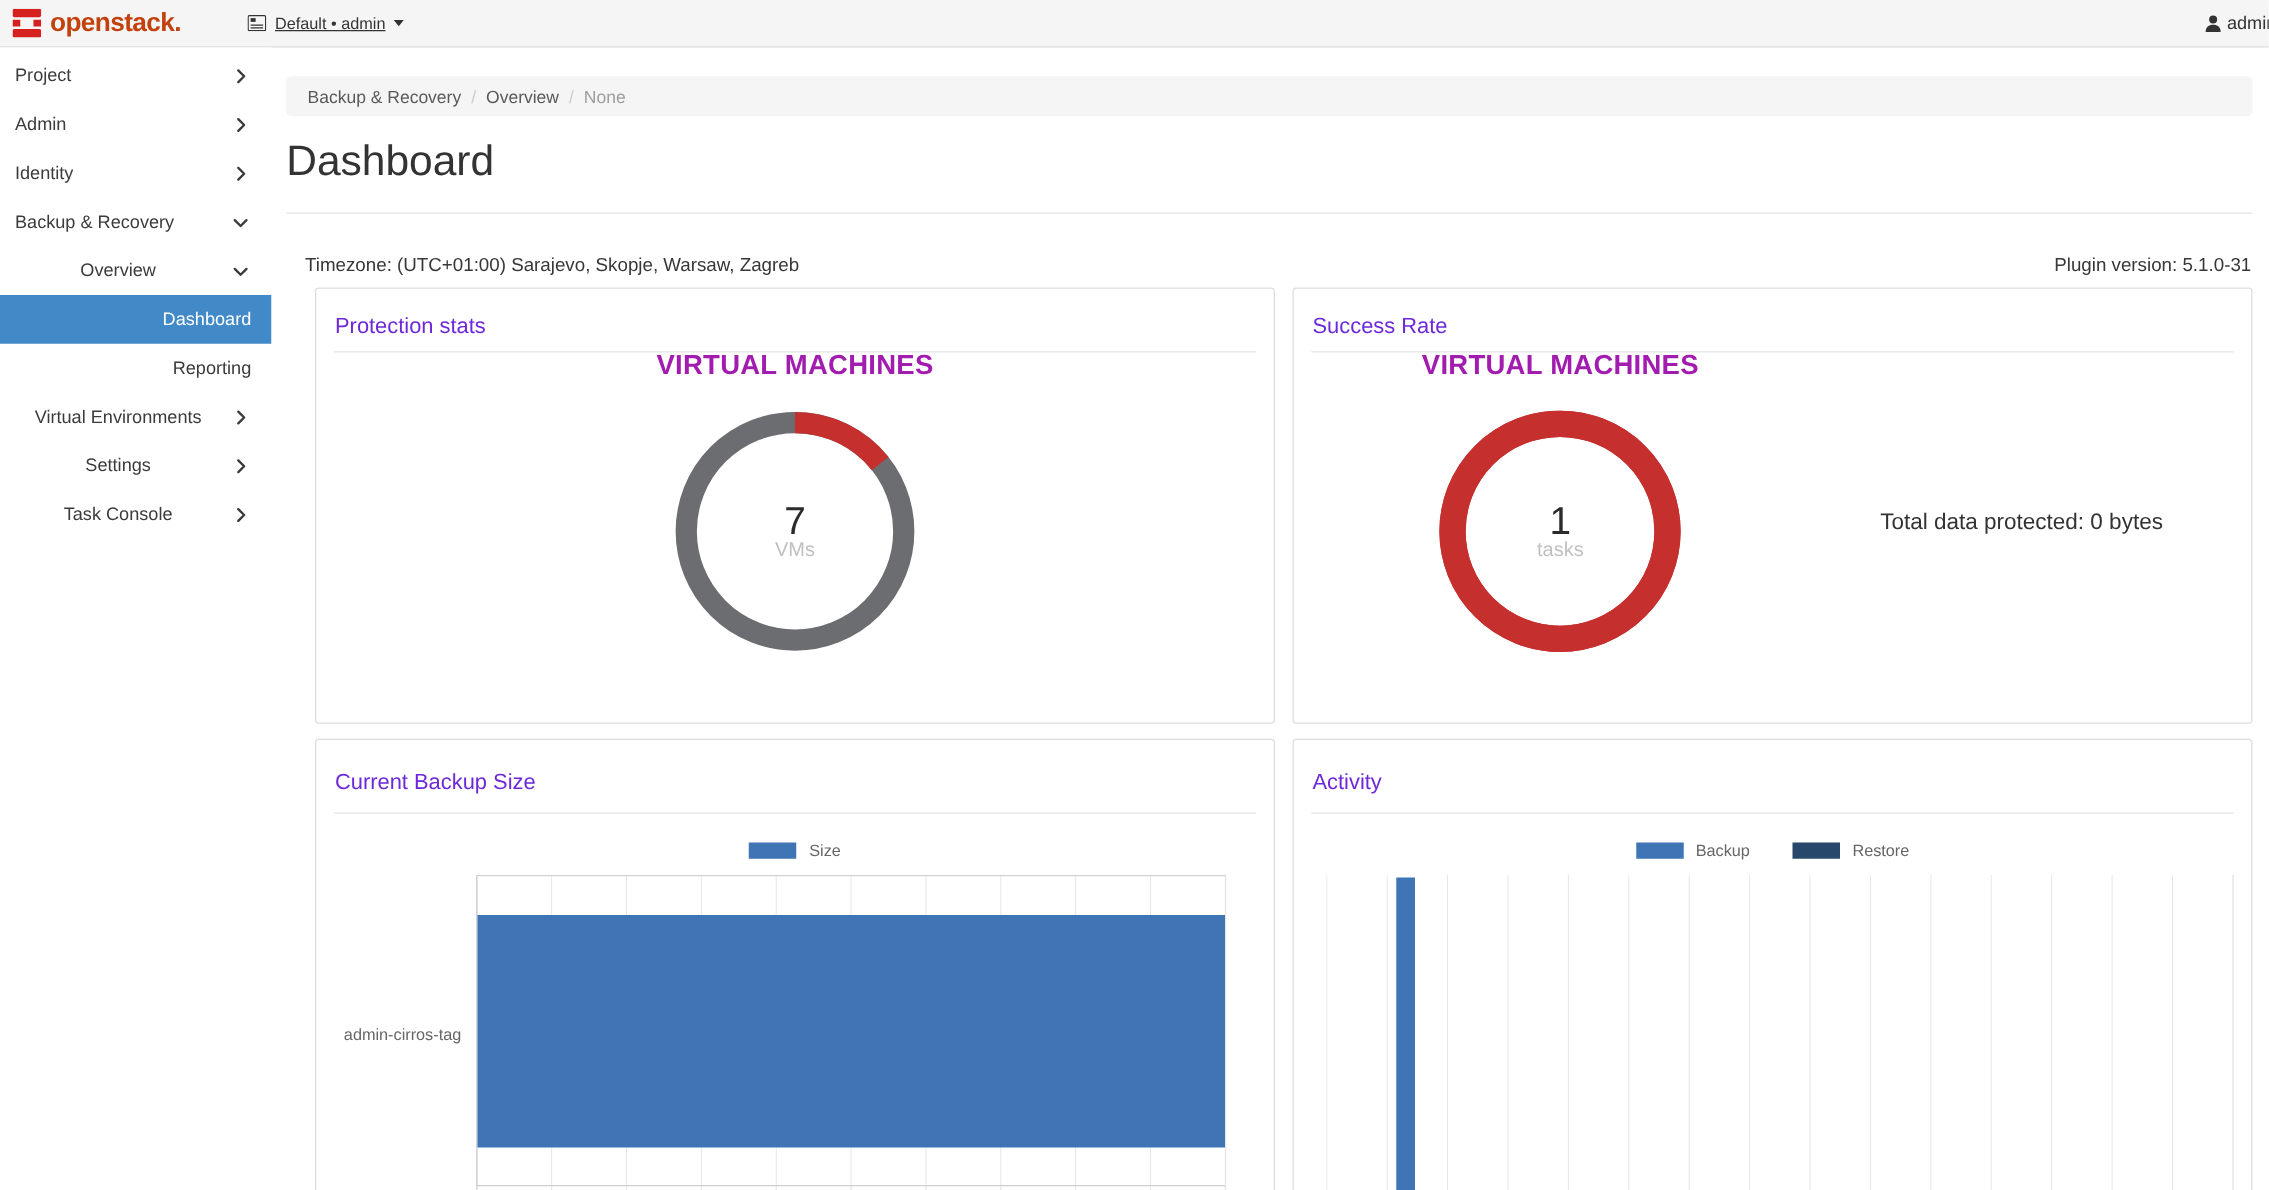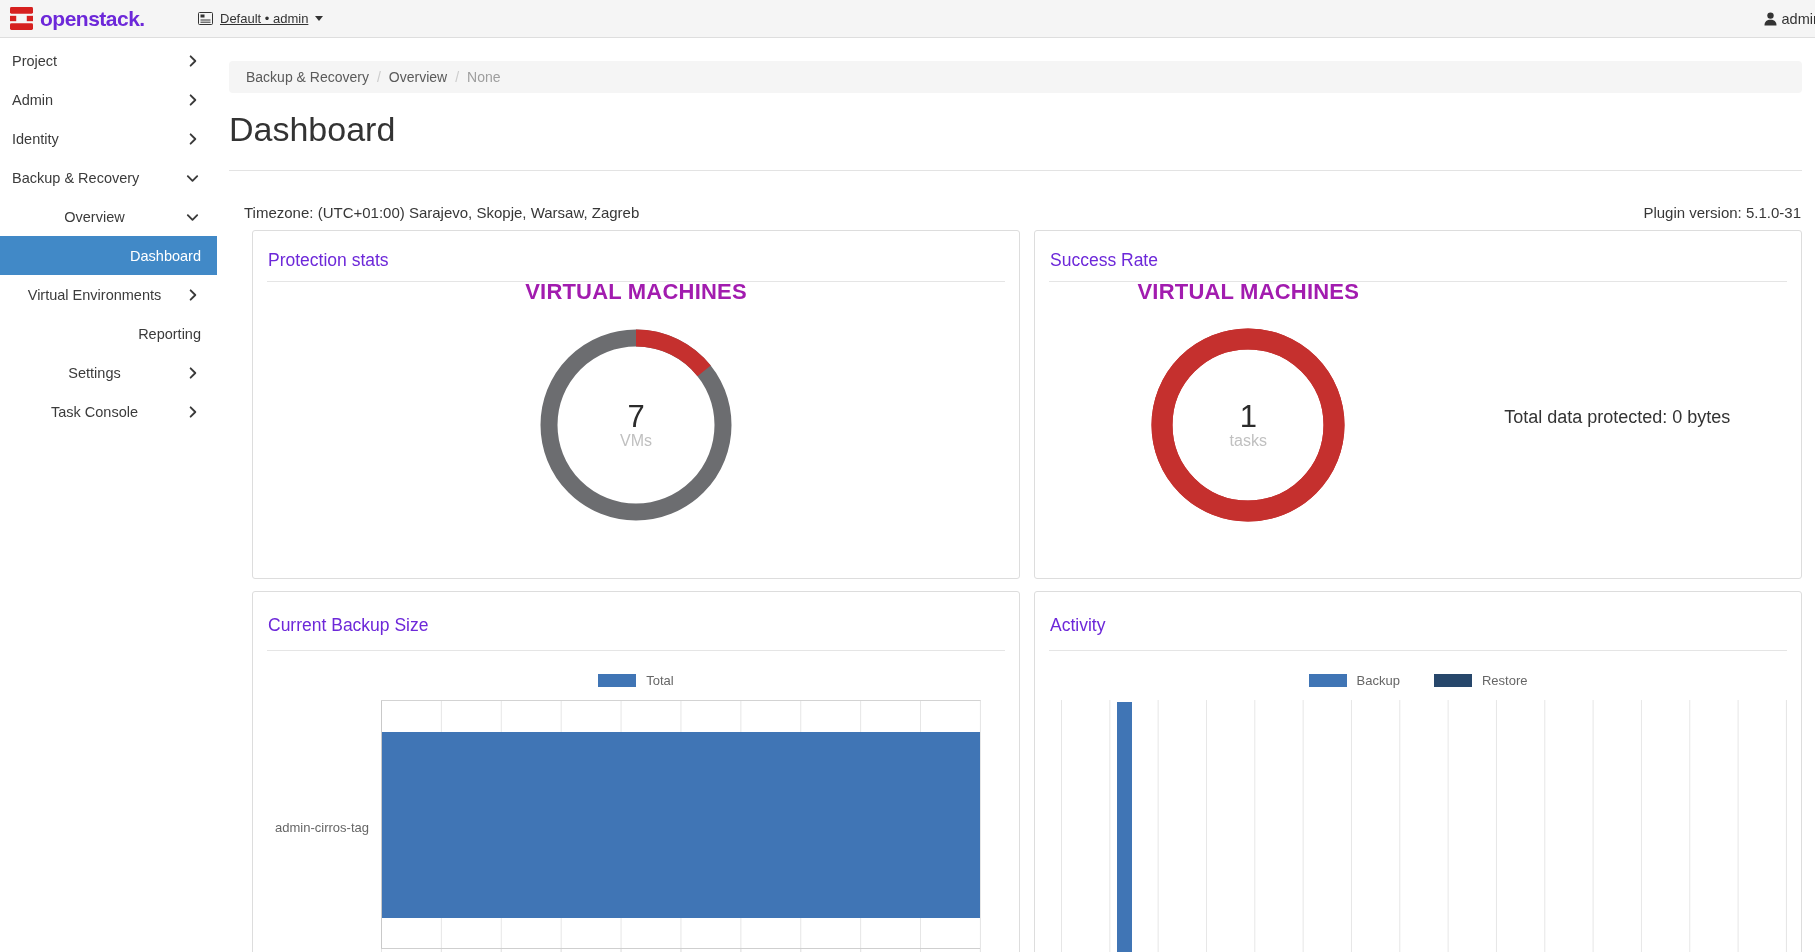--- a/index.html
+++ b/index.html
@@ -8,21 +8,21 @@
     width:1815px; height:952px; overflow:hidden; position:relative;
     font-family:"Liberation Sans", sans-serif; color:#333;
   }
   
   .topbar {
     position:absolute; top:0; left:0; width:1815px; height:38px;
     background:#f5f5f5; border-bottom:1px solid #dedede;
     display:flex; align-items:center;
   }
   .brand { display:flex; align-items:center; padding-left:10px; width:170px; }
-  .brand-text { font-size:21px; font-weight:700; color:#6d28d9; letter-spacing:-0.5px; margin-left:7px; }
+  .brand-text { font-size:21px; font-weight:700; color:#c2410c; letter-spacing:-0.5px; margin-left:7px; }
   .ctx-switcher { display:flex; align-items:center; margin-left:28px; font-size:13px; color:#333; cursor:pointer;text-decoration:underline; }
   .ctx-icon { margin-right:7px; display:inline-flex; }
   .caret { width:0; height:0; border-left:4px solid transparent; border-right:4px solid transparent; border-top:5px solid #333; margin-left:7px; }
   .user-menu { position:absolute; right:-6px; top:0; height:38px; display:flex; align-items:center; font-size:14.5px; color:#333; cursor:pointer; }
   .user-menu svg { margin-right:5px; }
   
   .sidebar { position:absolute; top:38px; left:0; width:217px; bottom:0; background:#fff; padding-top:3px; }
   .nav-item { height:39px; display:flex; align-items:center; position:relative; font-size:14.5px; color:#3b3b3b; cursor:pointer; }
   .nav-item .chev { position:absolute; right:17px; top:50%; transform:translateY(-50%); display:inline-flex; }
   .nav-item.lvl1 { padding-left:12px; }
@@ -161,30 +161,30 @@
     <span class="lbl">Overview</span>
     <span class="chev">
         <svg width="15" height="15" viewBox="0 0 16 16">
           <polyline points="3,6 8,11 13,6" fill="none" stroke="#3a3a3a" stroke-width="2" stroke-linecap="round" stroke-linejoin="round"></polyline>
         </svg>
       </span>
   </div>
   <div class="nav-item lvl3 active">
     <span class="lbl">Dashboard</span>
   </div>
+  <div class="nav-item lvl3">
+    <span class="lbl">Reporting</span>
+  </div>
   <div class="nav-item lvl2">
     <span class="lbl">Virtual Environments</span>
     <span class="chev">
         <svg width="15" height="15" viewBox="0 0 16 16">
           <polyline points="6,3 11,8 6,13" fill="none" stroke="#3a3a3a" stroke-width="2" stroke-linecap="round" stroke-linejoin="round"></polyline>
         </svg>
       </span>
-  </div>
-  <div class="nav-item lvl3">
-    <span class="lbl">Reporting</span>
   </div>
   <div class="nav-item lvl2">
     <span class="lbl">Settings</span>
     <span class="chev">
         <svg width="15" height="15" viewBox="0 0 16 16">
           <polyline points="6,3 11,8 6,13" fill="none" stroke="#3a3a3a" stroke-width="2" stroke-linecap="round" stroke-linejoin="round"></polyline>
         </svg>
       </span>
   </div>
   <div class="nav-item lvl2">
@@ -262,21 +262,21 @@
         </section>
       </div>
 
       <div class="cards-row second">
 
         <section class="card">
           <div class="card-header">Current Backup Size</div>
           <hr class="card-divider">
           <div class="legend-row">
             <span class="legend-swatch" style="background: rgb(64, 117, 181);"></span>
-            <span>Total</span>
+            <span>Size</span>
           </div>
           <div class="hbar-chart">
             <div class="hbar-label">admin-cirros-tag</div>
             <div class="hbar-plot">
               <div class="hbar-axisline-left"></div>
               <div class="hbar-bar" style="background: rgb(64, 117, 181);"></div>
               <div class="hbar-axis-bottom"></div>
               <div class="hbar-ticks"></div>
             </div>
           </div>

